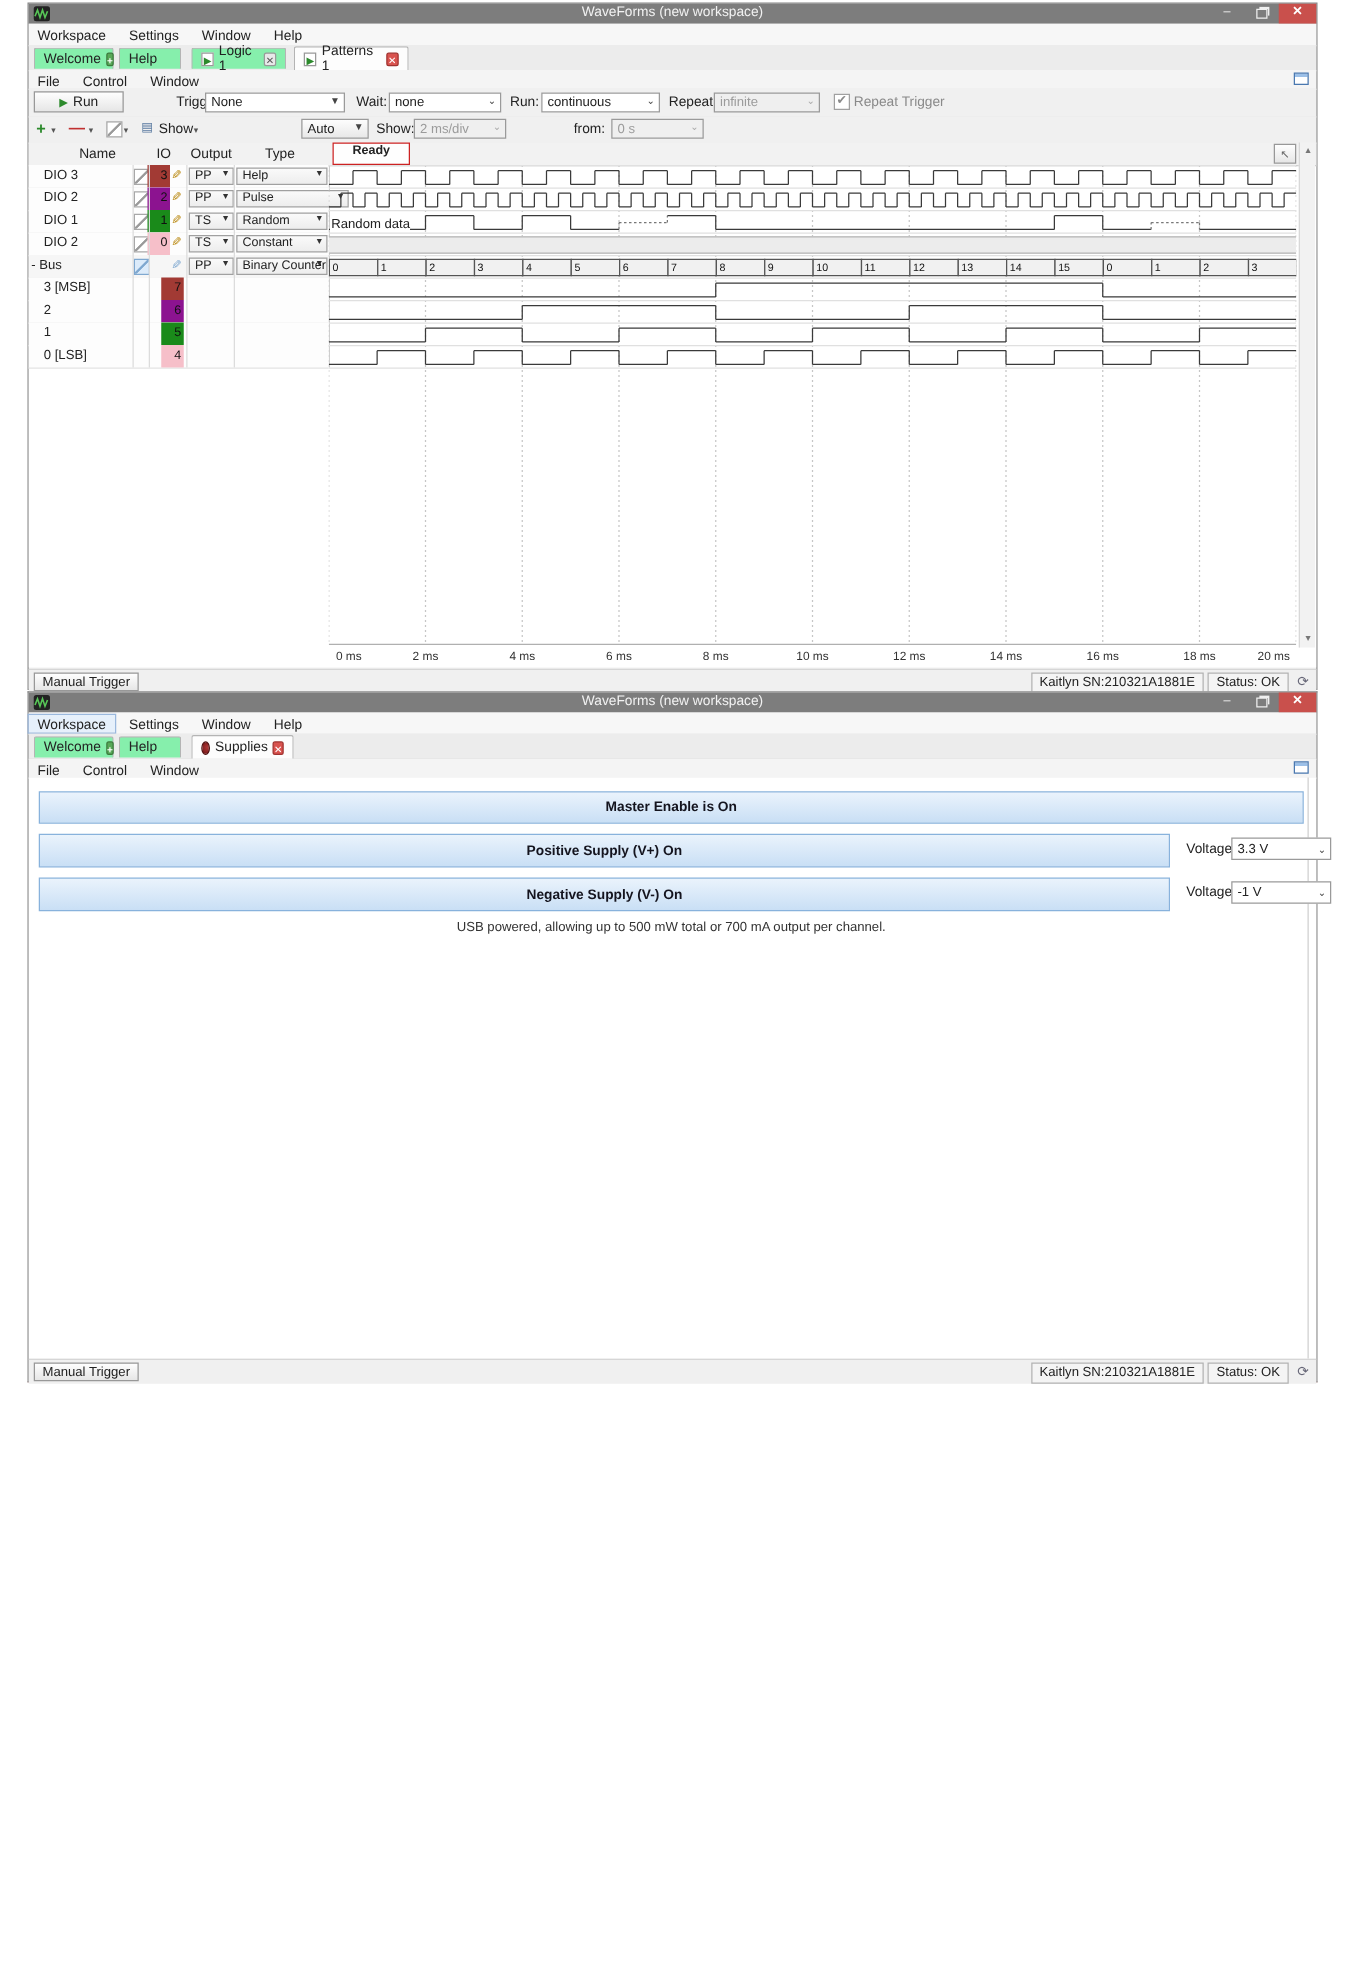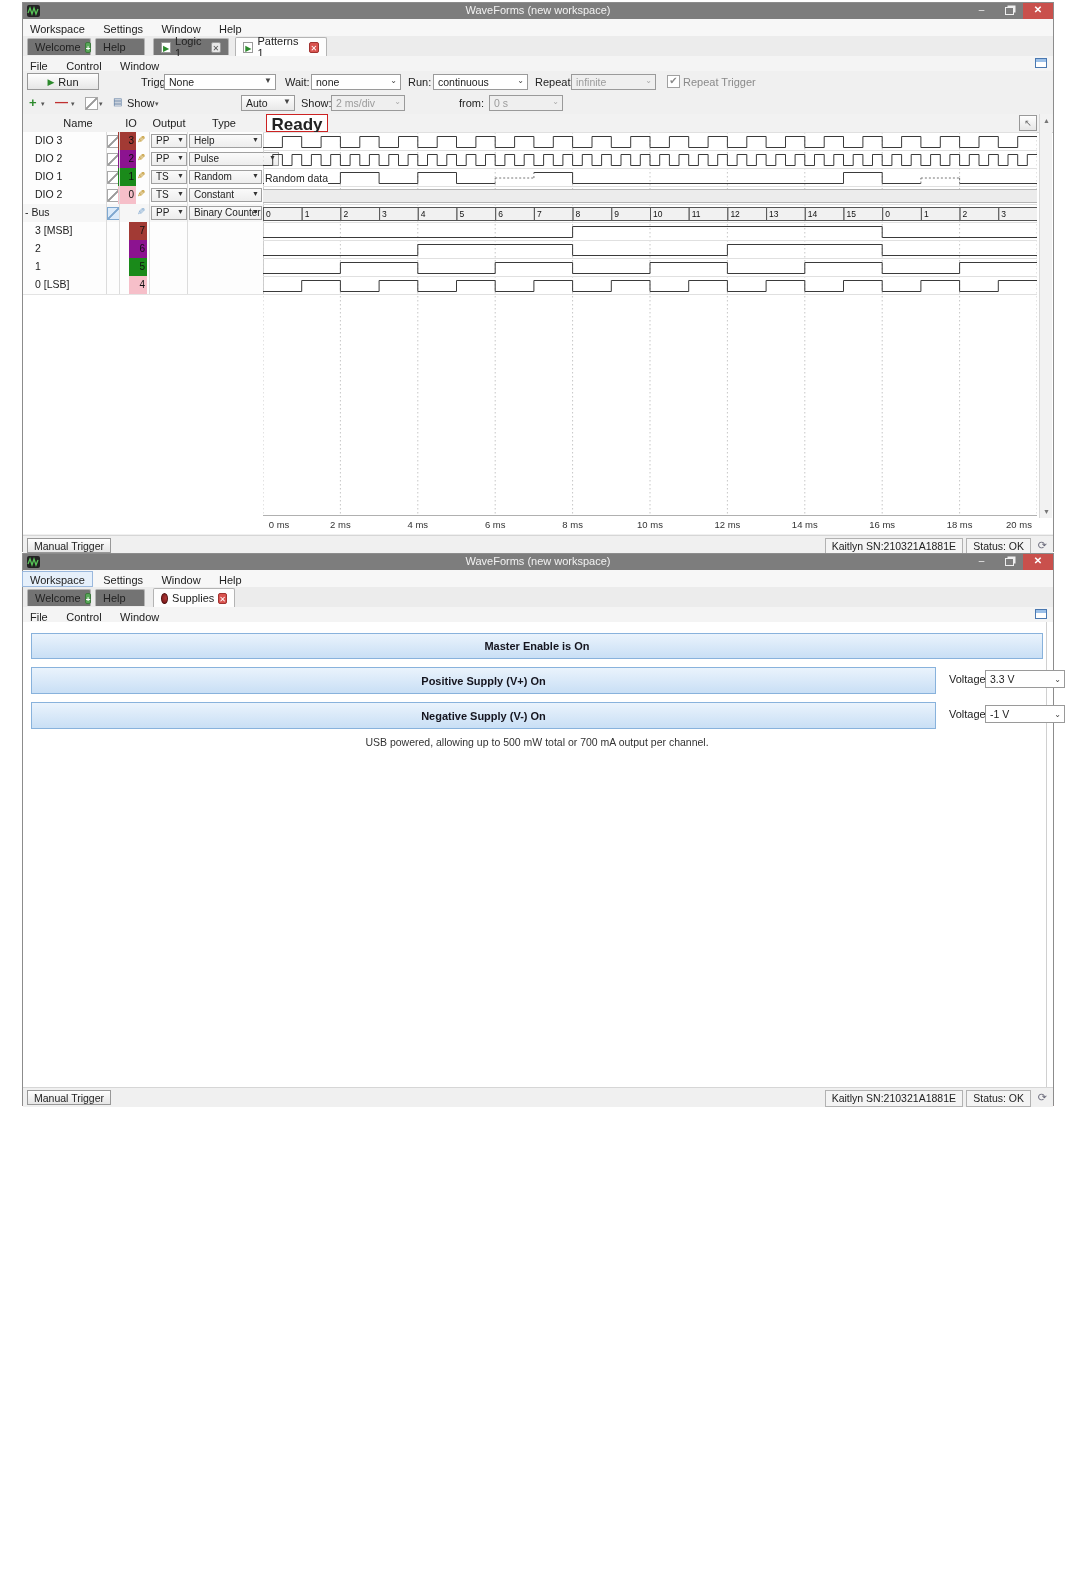--- a/index.html
+++ b/index.html
@@ -17,21 +17,21 @@
   .tb-close{background:#c9504c;color:#fff;width:30px;font-weight:bold;}
   .restore-glyph{display:inline-block;width:7px;height:6px;border:1px solid #efefef;box-shadow:2px -2px 0 -0.5px #efefef;margin-top:4px;}
 
   
   .menubar{position:absolute;left:0;right:0;height:17px;background:#f7f7f7;border-bottom:1px solid #e4e4e4;}
   .menu-item{display:inline-block;padding:2px 7px 0 7px;font-size:11px;color:#222;}
   .menu-item.focused{background:#e6f0fb;outline:1px solid #9ab8dd;}
 
   
   .tabbar{position:absolute;left:0;right:0;height:20px;background:#ececec;border-bottom:1px solid #c6c6c6;}
-  .tab{position:absolute;top:2px;height:17px;background:#737373;border:1px solid #b4b4b4;border-bottom:none;
+  .tab{position:absolute;top:2px;height:17px;background:#86efac;border:1px solid #b4b4b4;border-bottom:none;
        border-radius:2px 2px 0 0;font-size:11px;display:flex;align-items:center;gap:4px;padding:0 7px;box-sizing:border-box;}
   .tab.active{background:#fdfdfd;top:1px;height:19px;}
   .mini-ico{display:inline-block;width:11px;height:11px;line-height:11px;text-align:center;font-size:8px;box-sizing:border-box;}
   .plus-ico{background:#58a858;border:1px solid #3c783c;color:#fff;font-weight:bold;border-radius:2px;}
   .play-ico{background:#fff;border:1px solid #999;color:#2c8a2c;}
   .close-red{background:#d9534f;border:1px solid #a03330;color:#fff;border-radius:2px;}
   .close-gray{background:#e8e8e8;border:1px solid #9a9a9a;color:#555;border-radius:2px;}
   .supply-ico{background:radial-gradient(circle at 4px 4px,#b03838,#701414);border:1px solid #501010;border-radius:50%;}
 
   
@@ -54,21 +54,21 @@
   .note-ico{position:absolute;top:3px;width:11px;height:11px;border:1px solid #a8a8a8;background:
             linear-gradient(135deg,#ffffff 42%,#9a9a9a 46%,#9a9a9a 54%,#ffffff 58%);}
   .note-ico.blue{background:linear-gradient(135deg,#dcebfa 42%,#7fa8d0 46%,#7fa8d0 54%,#dcebfa 58%);border-color:#7fa8d0;}
   .io-cell{position:absolute;top:0;width:18px;height:18px;font-size:10px;line-height:18px;text-align:right;
            padding-right:2px;box-sizing:border-box;color:#101010;}
   .pencil{position:absolute;top:2px;font-size:10px;color:#b8860b;transform:scaleX(-1);}
   .t-combo{position:absolute;top:2px;height:14px;border:1px solid #a0a0a0;background:linear-gradient(#fafafa,#ededed);
            font-size:10px;padding:0 12px 0 4px;box-sizing:border-box;white-space:nowrap;overflow:hidden;}
   .t-combo .arr{position:absolute;right:2px;top:1px;font-size:7px;color:#333;}
 
-  .ready-box{position:absolute;border:1px solid #cc2222;background:#fefefe;font-size:17px;font-weight:bold;
+  .ready-box{position:absolute;border:1px solid #cc2222;background:#fefefe;font-size:10px;font-weight:bold;
              text-align:center;color:#222;}
 
   
   .vscroll{position:absolute;width:13px;background:#f2f2f2;border-left:1px solid #d8d8d8;box-sizing:border-box;}
   .scroll-arrow{position:absolute;left:0;width:13px;height:13px;font-size:7px;color:#777;text-align:center;line-height:13px;}
 
   
   .statusbar{position:absolute;left:0;right:0;height:19px;background:#f0f0f0;border-top:1px solid #d6d6d6;}
   .flat-box{position:absolute;border:1px solid #b2b2b2;background:#f4f4f4;font-size:10.5px;padding:1px 6px 0 6px;
             height:14px;box-sizing:content-box;color:#222;white-space:nowrap;text-align:right;}

